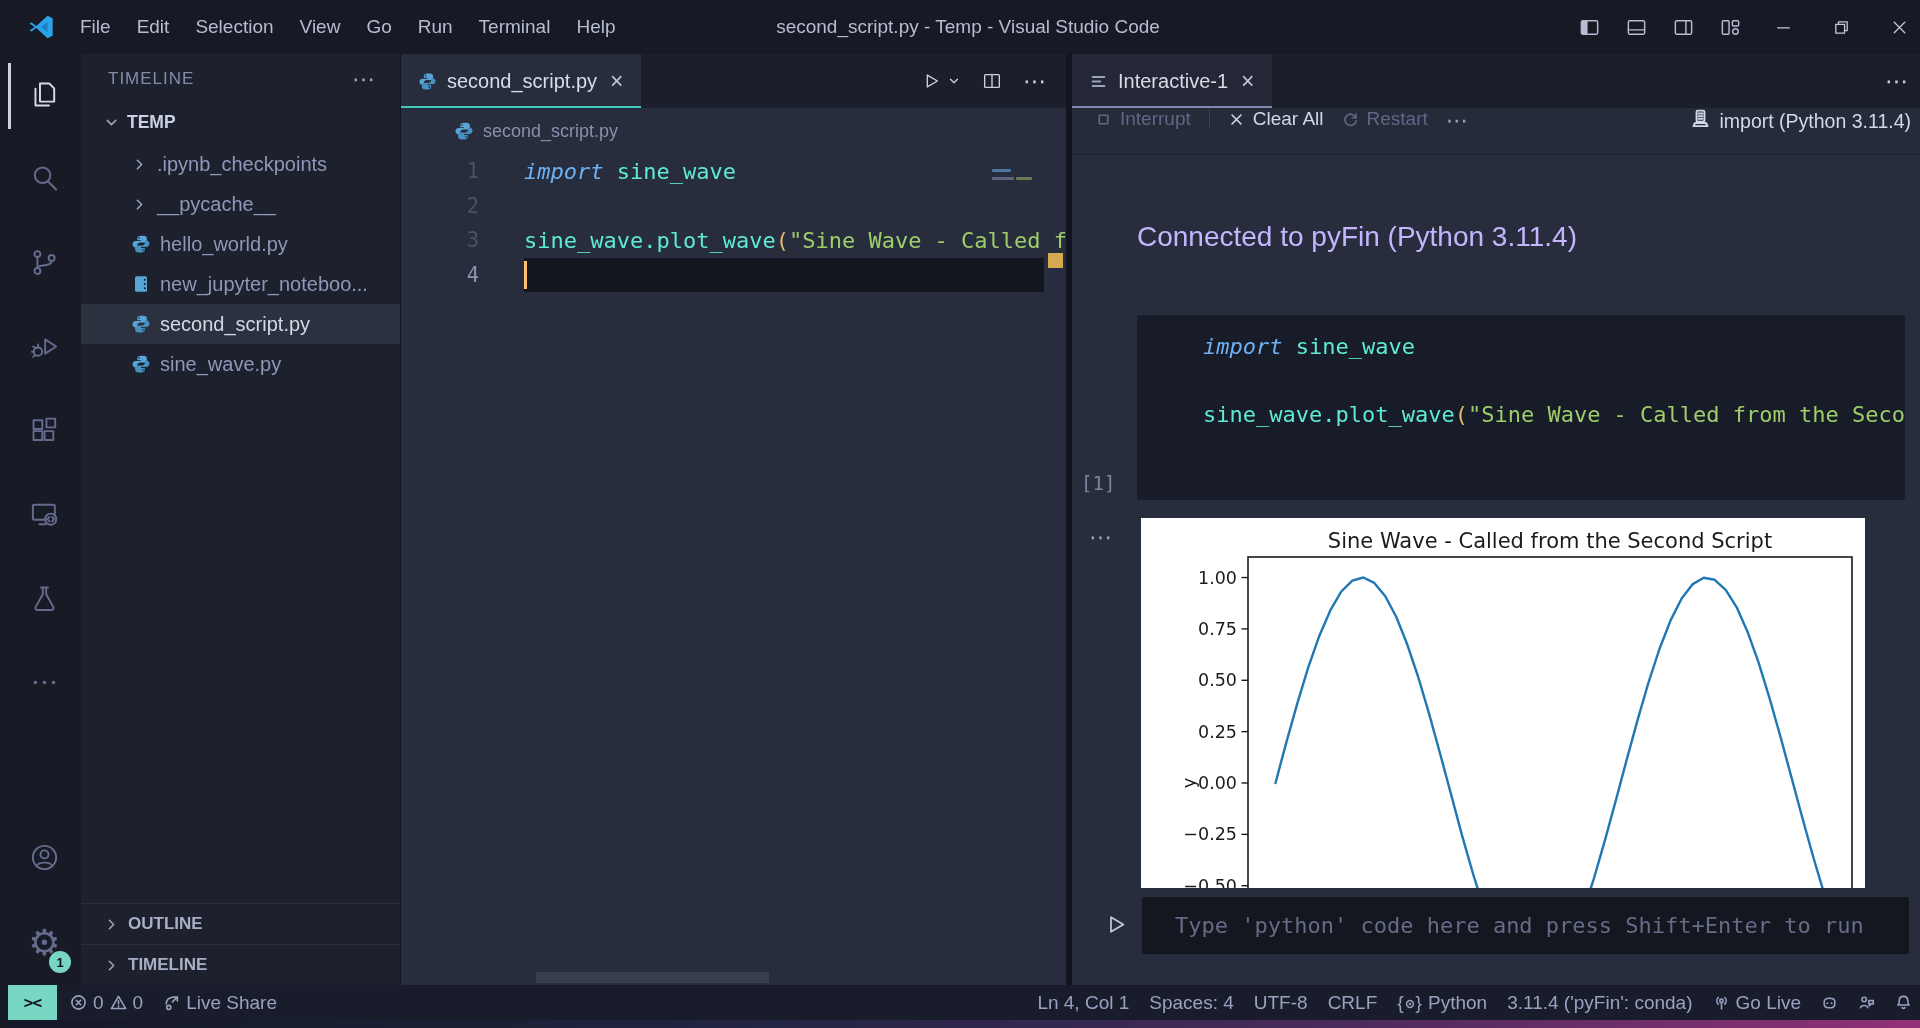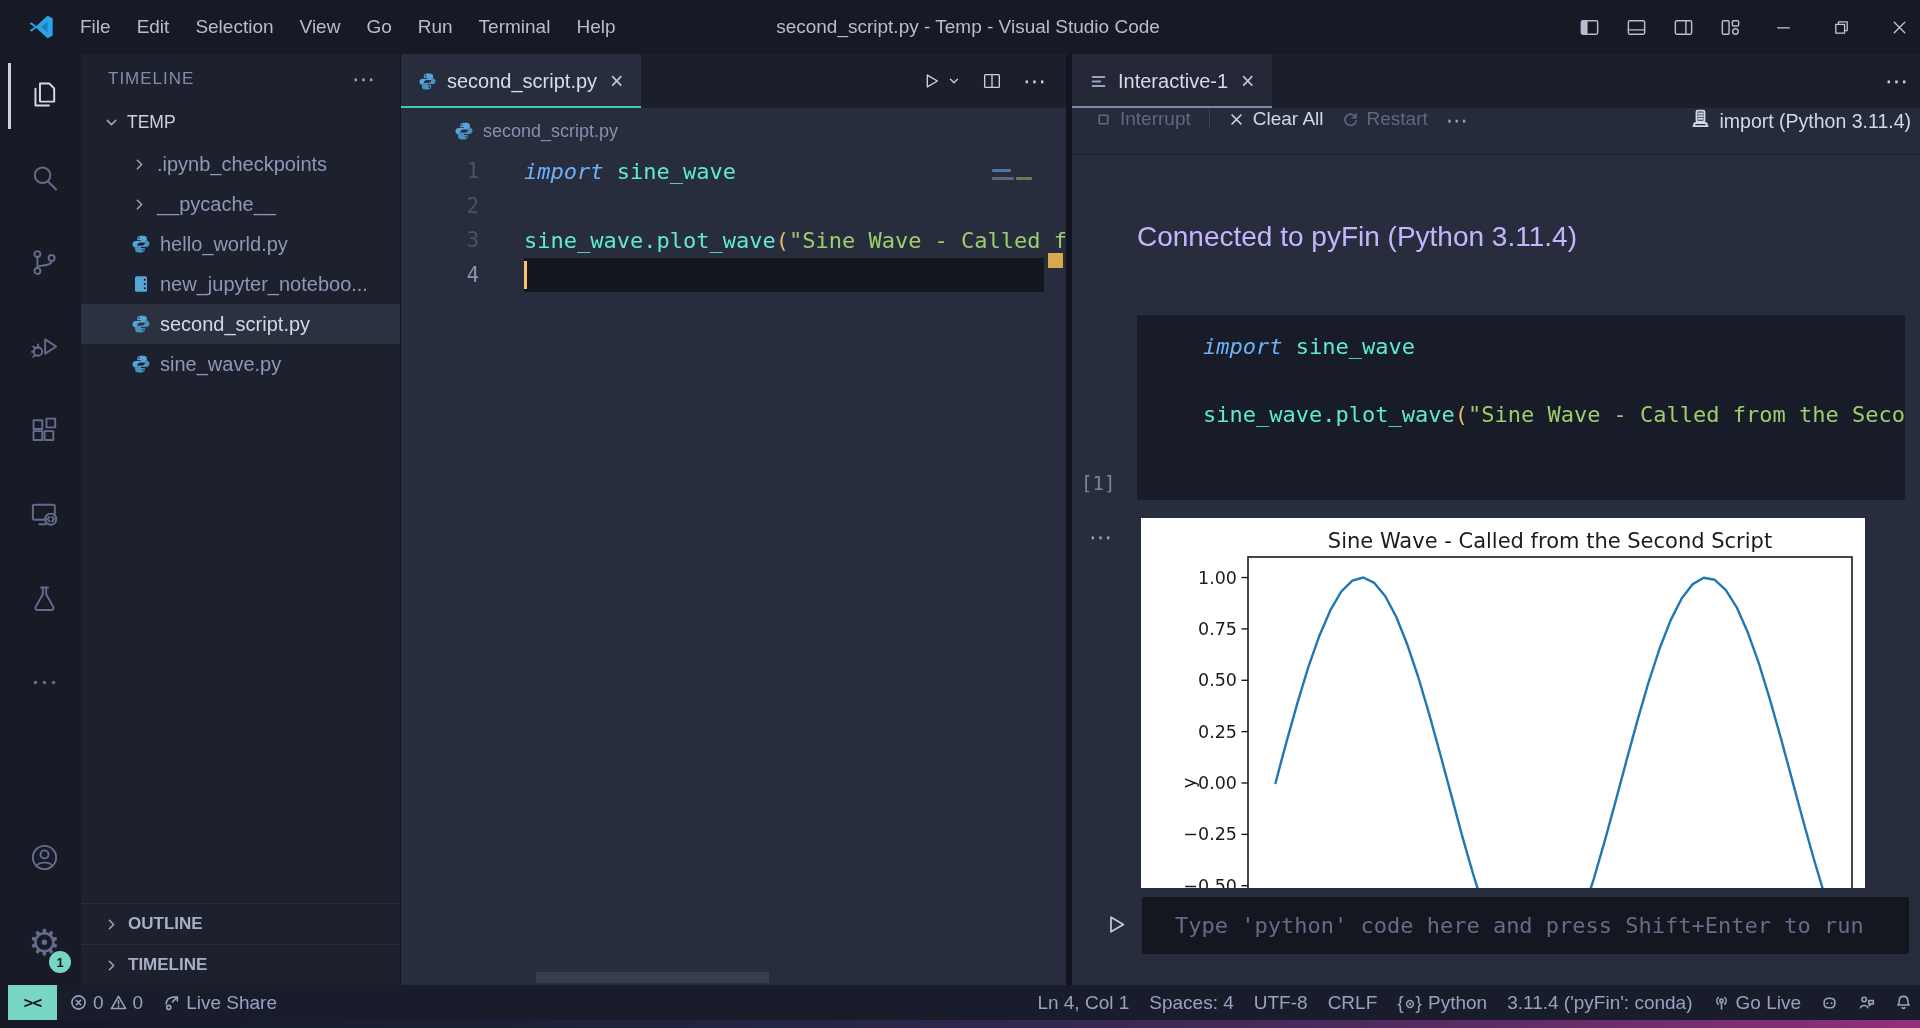--- a/index.html
+++ b/index.html
@@ -31,21 +31,21 @@
   .gear-glyph{font-family:"DejaVu Sans",sans-serif;font-size:36px;line-height:1;}
   .badge{position:absolute;right:10px;bottom:12px;width:22px;height:22px;border-radius:50%;
          background:var(--mint,#78d7c3);color:#0f1420;font-size:13px;font-weight:bold;
          display:flex;align-items:center;justify-content:center;}
 
   .sidebar{width:319px;background:#1d212d;display:flex;flex-direction:column;border-right:1px solid #121520;}
   .sb-header{flex:0 0 50px;display:flex;align-items:center;justify-content:space-between;
              padding:0 24px 0 27px;color:#838ba9;font-size:17px;letter-spacing:1px;}
   .sb-more{color:#9aa1bb;font-size:23px;}
   .sb-root{flex:0 0 36px;display:flex;align-items:center;gap:7px;padding-left:22px;
-           color:#ccd2e3;font-weight:normal;font-size:17.5px;}
+           color:#ccd2e3;font-weight:bold;font-size:17.5px;}
   .tree{flex:1;padding-top:4px;}
   .tree-row{height:40px;display:flex;align-items:center;padding-left:50px;gap:9px;color:#8f97b8;font-size:20px;}
   .tree-row.selected{background:#2c3140;color:#d3d8e5;}
   .chev{display:flex;color:#9aa2bd;}
   .chev svg{width:17px;height:17px;}
   .file-ic{display:flex;}
   .file-ic svg{width:20px;height:20px;}
   .sb-section{height:40px;display:flex;align-items:center;gap:8px;padding-left:22px;
               border-top:1px solid #292e3c;color:#a9afc6;font-weight:bold;font-size:17px;}
 

